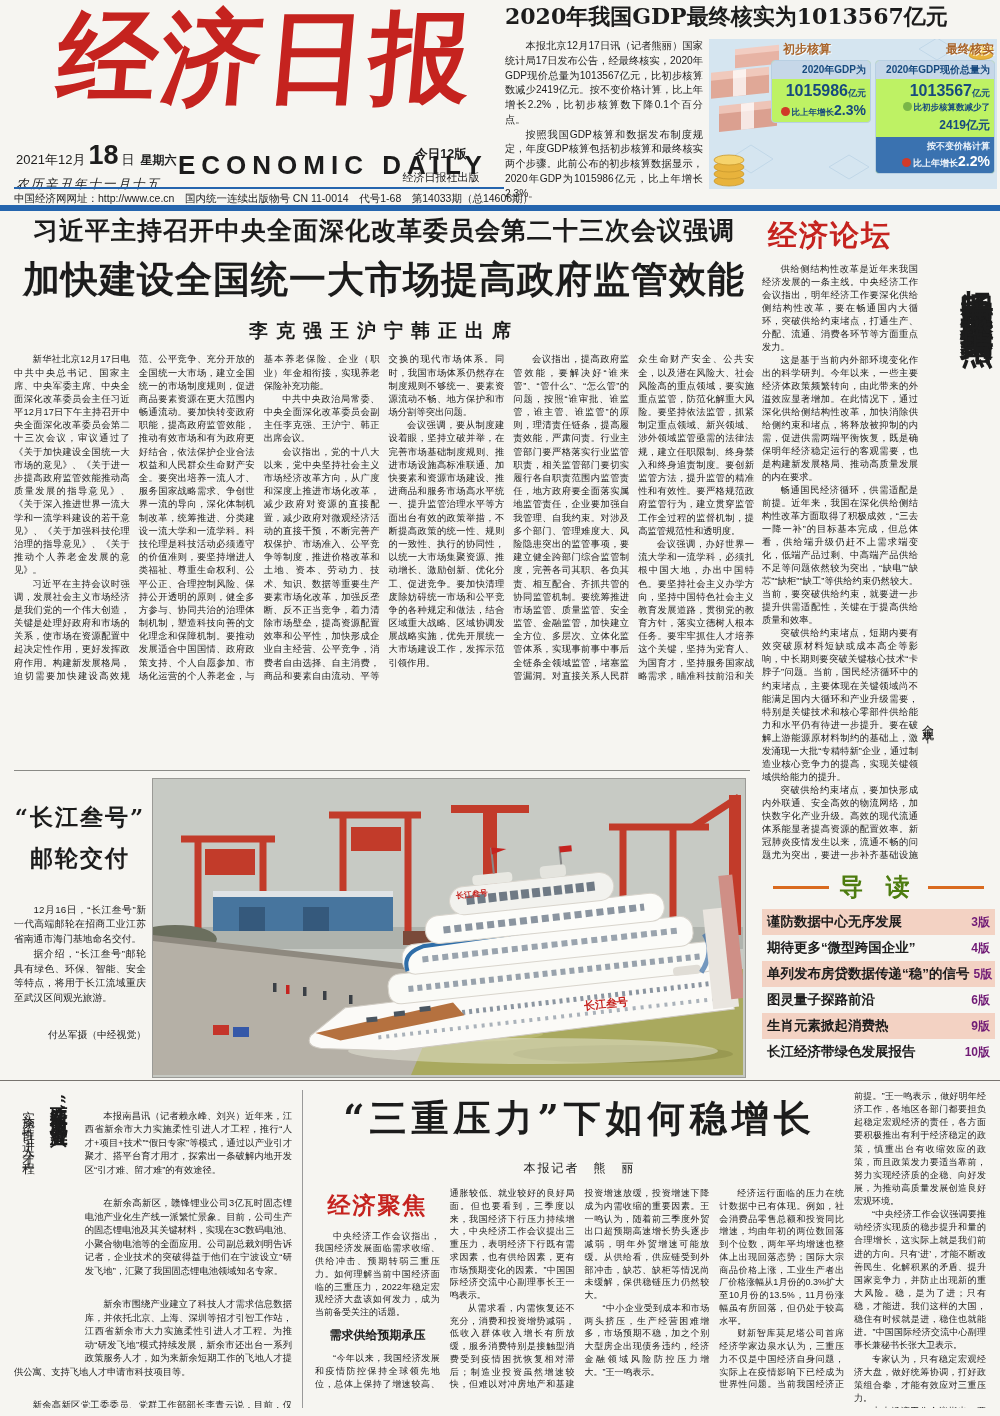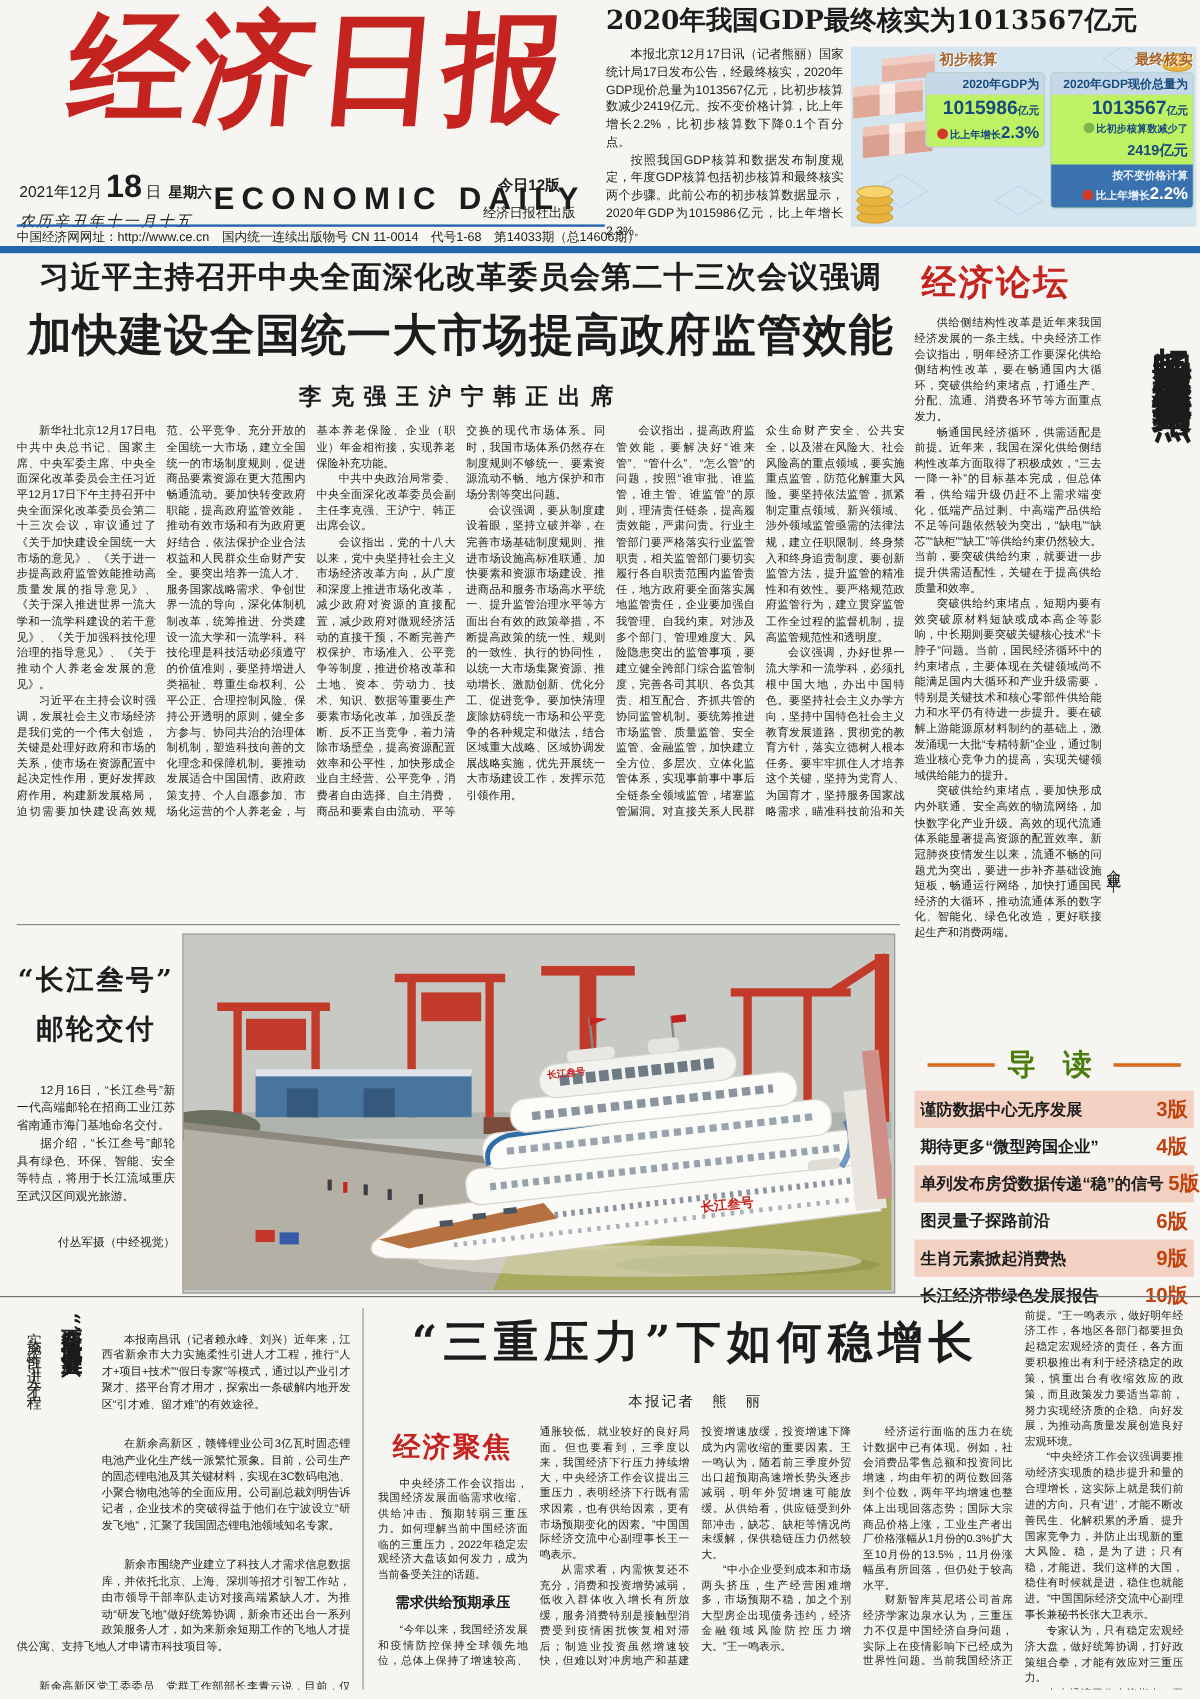--- a/index.html
+++ b/index.html
@@ -64,21 +64,21 @@
   .forum-text p{text-indent:2em;}
   .forum-byline{width:18px;writing-mode:vertical-rl;font-size:12px;letter-spacing:4px;margin-top:452px;}
   .forum-headline{flex:1;writing-mode:vertical-rl;font-size:33px;font-weight:900;letter-spacing:3px;line-height:1.1;margin-left:2px;}
   .guide{margin-top:8px;}
   .guide-head{display:flex;align-items:center;justify-content:center;gap:10px;margin-bottom:6px;}
   .guide-dash{width:56px;border-top:3px solid #d96a1f;}
   .guide-title{color:#4d7c0f;font-size:24px;font-weight:900;letter-spacing:8px;}
   .guide-item{display:flex;justify-content:space-between;align-items:center;font-size:13.5px;font-weight:bold;
     padding:4px 5px;white-space:nowrap;}
   .guide-item.hl{background:#f3d2c3;}
-  .guide-page{color:#c2410c;font-size:17px;margin-left:4px;}
+  .guide-page{color:#701a75;font-size:12px;margin-left:4px;}
 
   
   .photo-line{position:absolute;left:14px;top:770px;width:736px;border-top:1px solid #8a8a86;}
   .photo-caption{position:absolute;left:14px;top:796px;width:132px;}
   .pc-title{font-family:"DejaVu Serif",serif;font-weight:bold;font-size:23px;text-align:center;line-height:1.8;letter-spacing:2px;}
   .pc-body{margin-top:24px;font-size:9.8px;line-height:1.5;text-align:justify;}
   .pc-body p{text-indent:2em;}
   .pc-credit{margin-top:23px;font-size:9.8px;text-align:right;}
   .ship-photo{position:absolute;left:152px;top:778px;width:592px;height:298px;border:1px solid #9a9a96;background:#c6c9c3;}
 
@@ -194,20 +194,21 @@
         <p>会议指出，提高政府监管效能，要解决好“谁来管”、“管什么”、“怎么管”的问题，按照“谁审批、谁监管，谁主管、谁监管”的原则，理清责任链条，提高履责效能，严肃问责。行业主管部门要严格落实行业监管职责，相关监管部门要切实履行各自职责范围内监管责任，地方政府要全面落实属地监管责任，企业要加强自我管理、自我约束。对涉及多个部门、管理难度大、风险隐患突出的监管事项，要建立健全跨部门综合监管制度，完善各司其职、各负其责、相互配合、齐抓共管的协同监管机制。要统筹推进市场监管、质量监管、安全监管、金融监管，加快建立全方位、多层次、立体化监管体系，实现事前事中事后全链条全领域监管，堵塞监管漏洞。对直接关系人民群众生命财产安全、公共安全，以及潜在风险大、社会风险高的重点领域，要实施重点监管，防范化解重大风险。要坚持依法监管，抓紧制定重点领域、新兴领域、涉外领域监管亟需的法律法规，建立任职限制、终身禁入和终身追责制度。要创新监管方法，提升监管的精准性和有效性。要严格规范政府监管行为，建立贯穿监管工作全过程的监督机制，提高监管规范性和透明度。</p>
         <p>会议强调，办好世界一流大学和一流学科，必须扎根中国大地，办出中国特色。要坚持社会主义办学方向，坚持中国特色社会主义教育发展道路，贯彻党的教育方针，落实立德树人根本任务。要牢牢抓住人才培养这个关键，坚持为党育人、为国育才，坚持服务国家战略需求，瞄准科技前沿和关键领域，优化学科专业和人才培养布局，打造高水平师资队伍，深化科教融合育人，为加快建设世界重要人才中心和创新高地提供有力支撑。</p>
       </div>
   </div>
 
   <div class="sidebar">
     <div class="forum-label">经济论坛</div>
     <div class="forum-flex">
       <div class="forum-text">
           <p>供给侧结构性改革是近年来我国经济发展的一条主线。中央经济工作会议指出，明年经济工作要深化供给侧结构性改革，要在畅通国内大循环，突破供给约束堵点，打通生产、分配、流通、消费各环节等方面重点发力。</p>
+          <p>这是基于当前内外部环境变化作出的科学研判。今年以来，一些主要经济体政策频繁转向，由此带来的外溢效应显著增加。在此情况下，通过深化供给侧结构性改革，加快消除供给侧约束和堵点，将释放被抑制的内需，促进供需两端平衡恢复，既是确保明年经济稳定运行的客观需要，也是构建新发展格局、推动高质量发展的内在要求。</p>
           <p>畅通国民经济循环，供需适配是前提。近年来，我国在深化供给侧结构性改革方面取得了积极成效，“三去一降一补”的目标基本完成，但总体看，供给端升级仍赶不上需求端变化，低端产品过剩、中高端产品供给不足等问题依然较为突出，“缺电”“缺芯”“缺柜”“缺工”等供给约束仍然较大。当前，要突破供给约束，就要进一步提升供需适配性，关键在于提高供给质量和效率。</p>
           <p>突破供给约束堵点，短期内要有效突破原材料短缺或成本高企等影响，中长期则要突破关键核心技术“卡脖子”问题。当前，国民经济循环中的约束堵点，主要体现在关键领域尚不能满足国内大循环和产业升级需要，特别是关键技术和核心零部件供给能力和水平仍有待进一步提升。要在破解上游能源原材料制约的基础上，激发涌现一大批“专精特新”企业，通过制造业核心竞争力的提高，实现关键领域供给能力的提升。</p>
           <p>突破供给约束堵点，要加快形成内外联通、安全高效的物流网络，加快数字化产业升级。高效的现代流通体系能显著提高资源的配置效率。新冠肺炎疫情发生以来，流通不畅的问题尤为突出，要进一步补齐基础设施短板，畅通运行网络，加快打通国民经济的大循环，推动流通体系的数字化、智能化、绿色化改造，更好联接起生产和消费两端。</p>
         </div>
       <div class="forum-byline">金观平</div>
       <div class="forum-headline">畅通国内大循环要突破供给约束堵点</div>
     </div>
     <div class="guide">
       <div class="guide-head">
         <div class="guide-dash"></div>
@@ -328,21 +329,21 @@
   <div class="bottom-line"></div>
   <div class="bottom">
     <div class="xy">
       <div class="xy-head">
         <div class="xy-main">江西新余“研发飞地”汇智兴业</div>
         <div class="xy-side">实施柔性引进人才工程</div>
       </div>
       <div>
           <p>本报南昌讯（记者赖永峰、刘兴）近年来，江西省新余市大力实施柔性引进人才工程，推行“人才+项目+技术”“假日专家”等模式，通过以产业引才聚才、搭平台育才用才，探索出一条破解内地开发区“引才难、留才难”的有效途径。</p>
           <p>在新余高新区，赣锋锂业公司3亿瓦时固态锂电池产业化生产线一派繁忙景象。目前，公司生产的固态锂电池及其关键材料，实现在3C数码电池、小聚合物电池等的全面应用。公司副总裁刘明告诉记者，企业技术的突破得益于他们在宁波设立“研发飞地”，汇聚了我国固态锂电池领域知名专家。</p>
-          <p>新余市围绕产业建立了科技人才需求信息数据库，并依托北京、上海、深圳等招才引智工作站，由市领导干部率队走访对接高端紧缺人才。为推动“研发飞地”做好统筹协调，新余市还出台一系列政策服务人才，如为来新余短期工作的飞地人才提供公寓、支持飞地人才申请市科技项目等。</p>
+          <p>新余市围绕产业建立了科技人才需求信息数据库，并依托北京、上海、深圳等招才引智工作站，江西省新余市大力实施柔性引进人才工程。为推动“研发飞地”模式持续发展，新余市还出台一系列政策服务人才，如为来新余短期工作的飞地人才提供公寓、支持飞地人才申请市科技项目等。</p>
           <p>新余高新区党工委委员、党群工作部部长李青云说，目前，仅高新区就打造了锂电、光电、纺织等领域14家“研发飞地”，凝聚各类科研人才413人，取得综合经济效益24.7亿元。</p>
           <p>数据显示，今年前10月，新余市规模以上工业利润总额86.4亿元，同比增长66%，增速位列全省第一。</p>
         </div>
     </div>
     <div class="pr">
       <div class="pr-main">
         <div class="pr-headline">“三重压力”下如何稳增长</div>
         <div class="pr-byline">本报记者　熊　丽</div>
         <div class="pr-cols">
           <div class="focus-label">经济聚焦</div>

